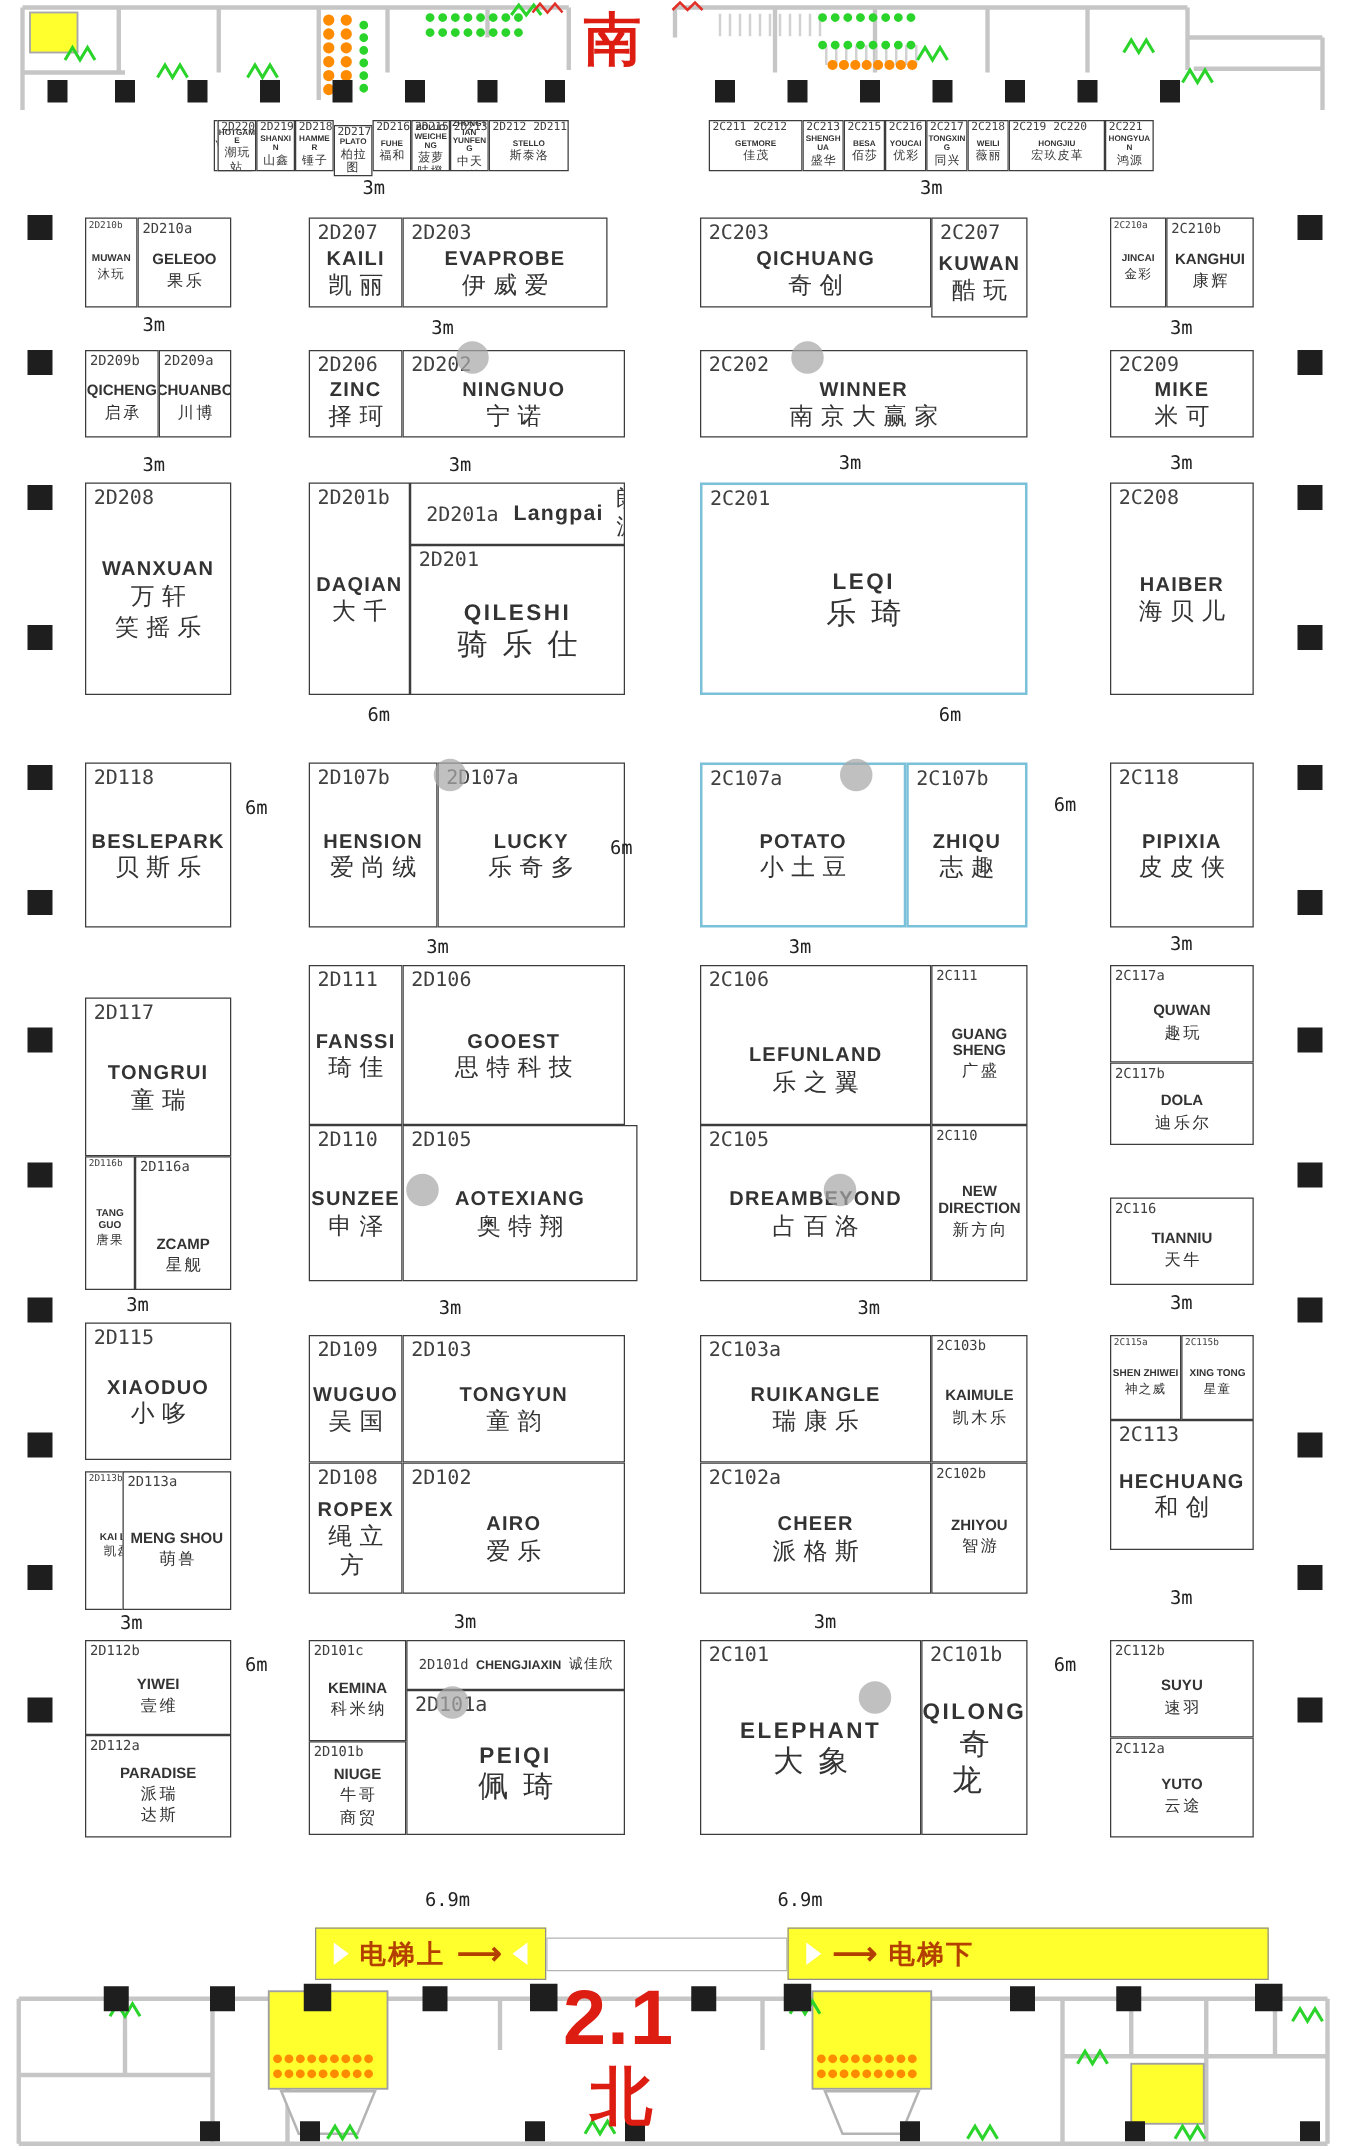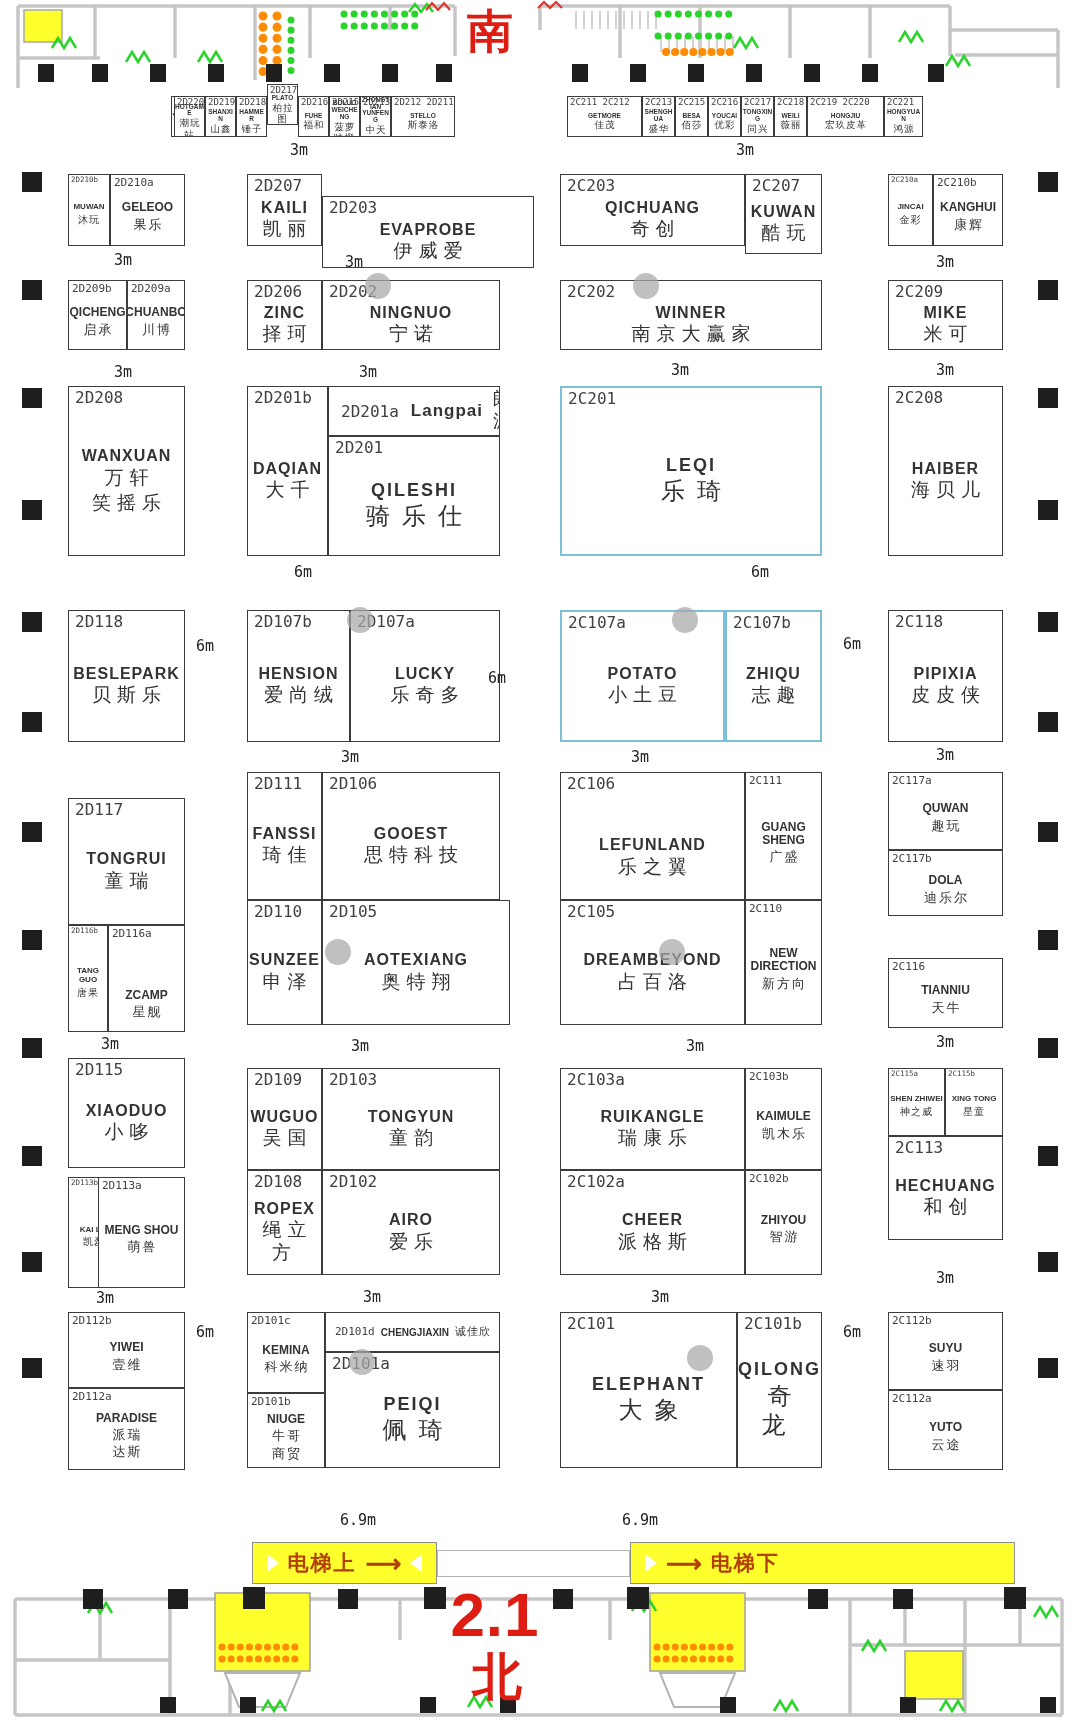--- a/index.html
+++ b/index.html
@@ -202,21 +202,21 @@
         <div class="zh">山鑫</div>
       </div>
     </div>
     <div class="booth strip" style="left: 236px; top: 96px; width: 31px; height: 41px;">
       <div class="num">2D218</div>
       <div class="mid">
         <div class="en">HAMMER</div>
         <div class="zh">锤子</div>
       </div>
     </div>
-    <div class="booth strip" style="left: 267px; top: 84px; width: 31px; height: 41px;">
+    <div class="booth strip" style="left: 267px; top: 100px; width: 31px; height: 41px;">
       <div class="num">2D217</div>
       <div class="mid">
         <div class="en">PLATO</div>
         <div class="zh">柏拉图</div>
       </div>
     </div>
     <div class="booth strip" style="left: 298px; top: 96px; width: 31px; height: 41px;">
       <div class="num">2D216</div>
       <div class="mid">
         <div class="en">FUHE</div>
@@ -400,21 +400,21 @@
         <div class="zh">达斯</div>
       </div>
     </div>
     <div class="booth " style="left: 247px; top: 174px; width: 75px; height: 72px;">
       <div class="num">2D207</div>
       <div class="mid">
         <div class="en">KAILI</div>
         <div class="zh">凯丽</div>
       </div>
     </div>
-    <div class="booth " style="left: 322px; top: 174px; width: 212px; height: 72px; margin-top: 22px;">
+    <div class="booth " style="left: 322px; top: 174px; width: 164px; height: 72px;">
       <div class="num">2D203</div>
       <div class="mid">
         <div class="en">EVAPROBE</div>
         <div class="zh">伊威爱</div>
       </div>
     </div>
     <div class="booth " style="left: 247px; top: 280px; width: 75px; height: 70px;">
       <div class="num">2D206</div>
       <div class="mid">
         <div class="en">ZINC</div>

